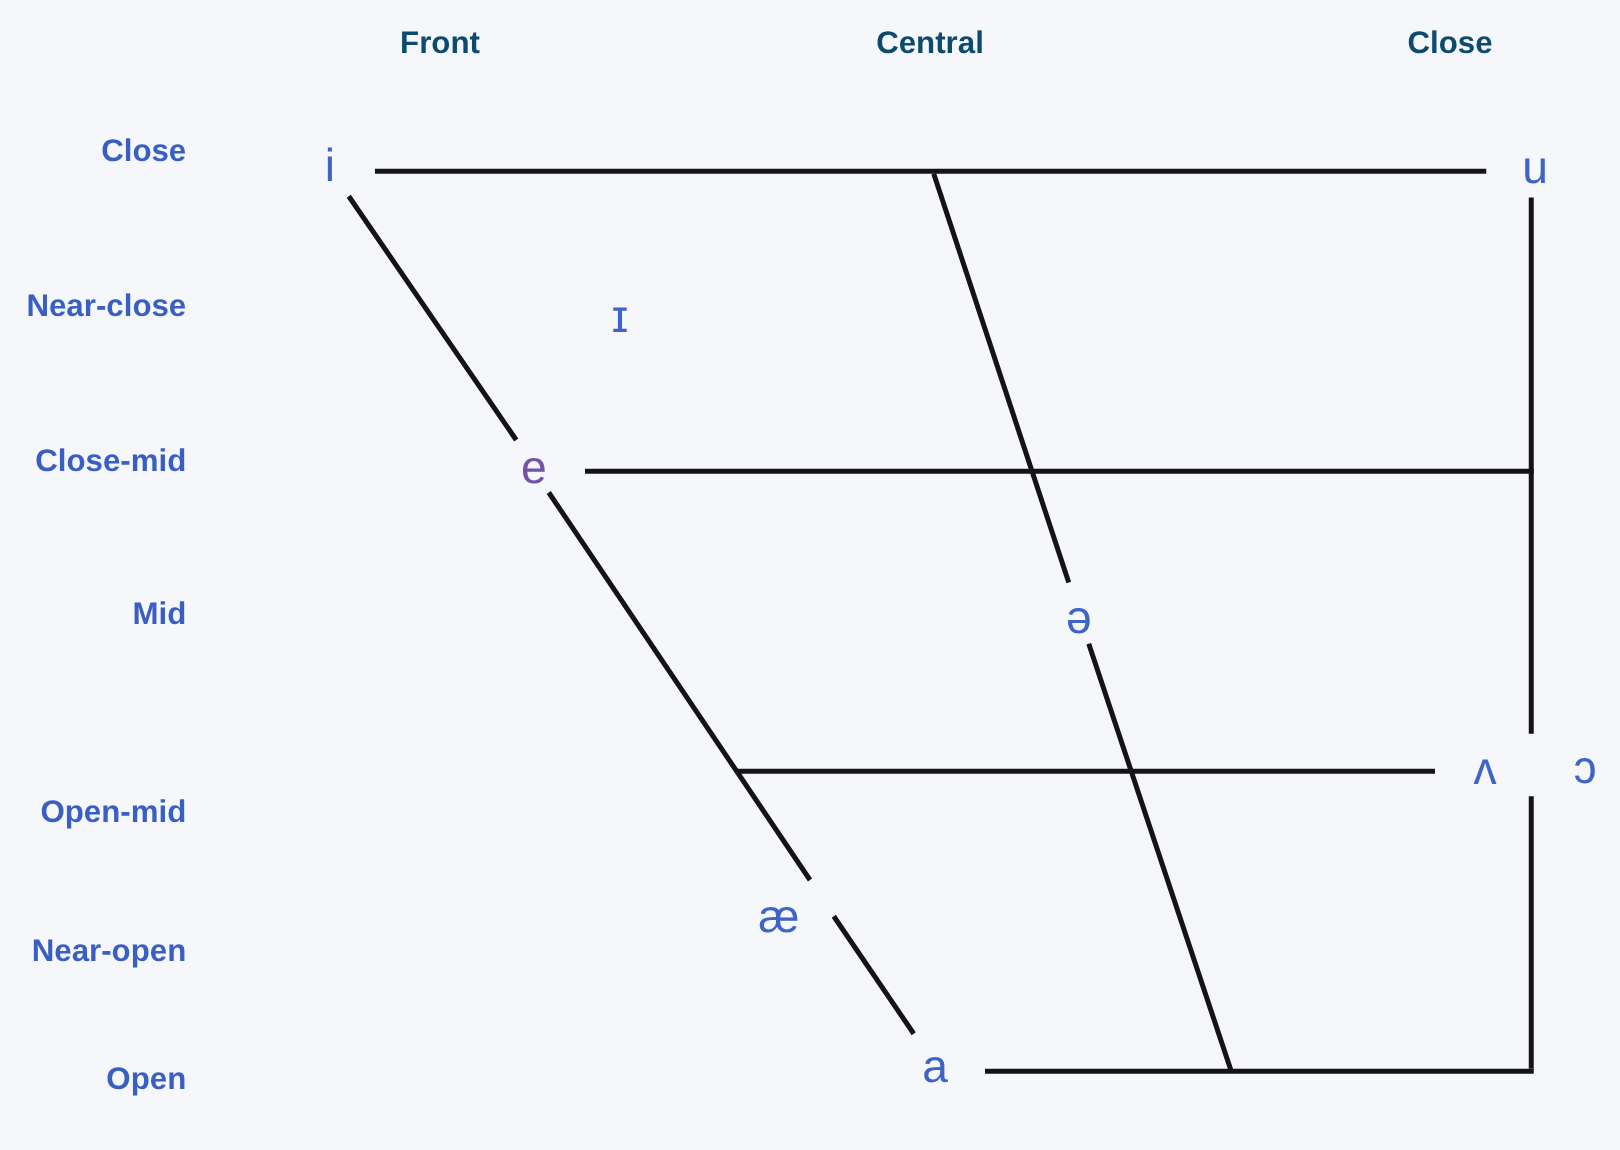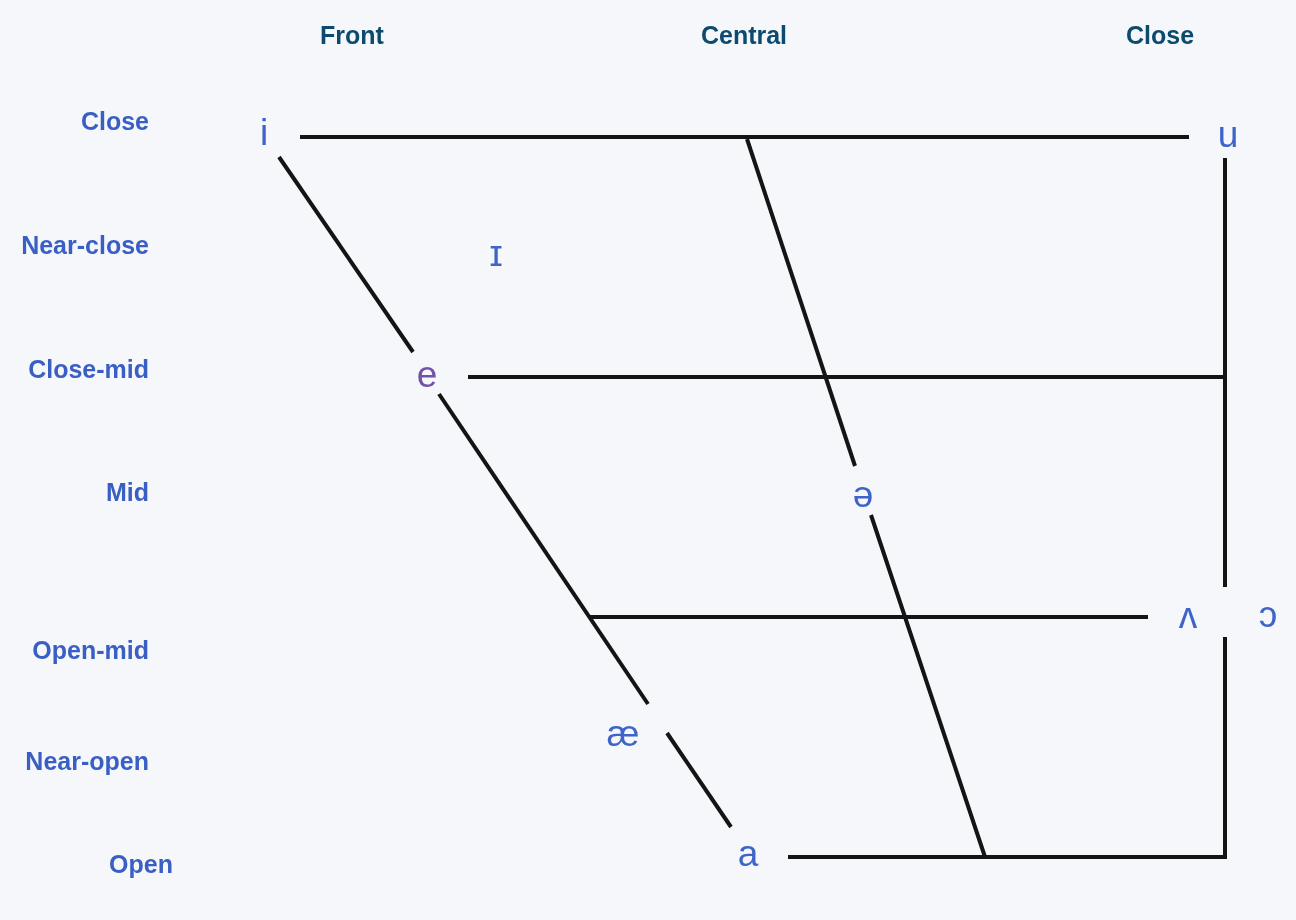--- a/index.html
+++ b/index.html
@@ -73,21 +73,21 @@
   <div class="col-label" style="left: 352px; top: 35px;">Front</div>
   <div class="col-label" style="left: 744px; top: 35px;">Central</div>
   <div class="col-label" style="left: 1160px; top: 35px;">Close</div>
 
   <div class="row-label bold" style="left: 149px; top: 121px;">Close</div>
   <div class="row-label" style="left: 149px; top: 245px;">Near-close</div>
   <div class="row-label bold" style="left: 149px; top: 369px; text-align: center;">Close-mid</div>
   <div class="row-label" style="left: 149px; top: 492px;">Mid</div>
   <div class="row-label bold" style="left: 149px; top: 650px;">Open-mid</div>
   <div class="row-label" style="left: 149px; top: 761px;">Near-open</div>
-  <div class="row-label bold" style="left: 149px; top: 864px; margin-left: 24px;">Open</div>
+  <div class="row-label bold" style="left: 149px; top: 864px;">Open</div>
 
   <div class="vowel" style="left: 264px; top: 132px; color: rgb(62, 100, 202);">i</div>
   <div class="vowel" style="left: 1228px; top: 134px; color: rgb(62, 100, 202);">u</div>
   <div class="vowel" style="left: 496px; top: 253px; color: rgb(62, 100, 202);">ɪ</div>
   <div class="vowel" style="left: 427px; top: 374px; color: rgb(113, 82, 168);">e</div>
   <div class="vowel" style="left: 863px; top: 494px; color: rgb(62, 100, 202);">ə</div>
   <div class="vowel" style="left: 1188px; top: 615px; color: rgb(62, 100, 202);">ʌ</div>
   <div class="vowel" style="left: 1268px; top: 614px; color: rgb(62, 100, 202);">ɔ</div>
   <div class="vowel" style="left: 623px; top: 733px; color: rgb(62, 100, 202);">æ</div>
   <div class="vowel" style="left: 748px; top: 853px; color: rgb(62, 100, 202);">a</div>

